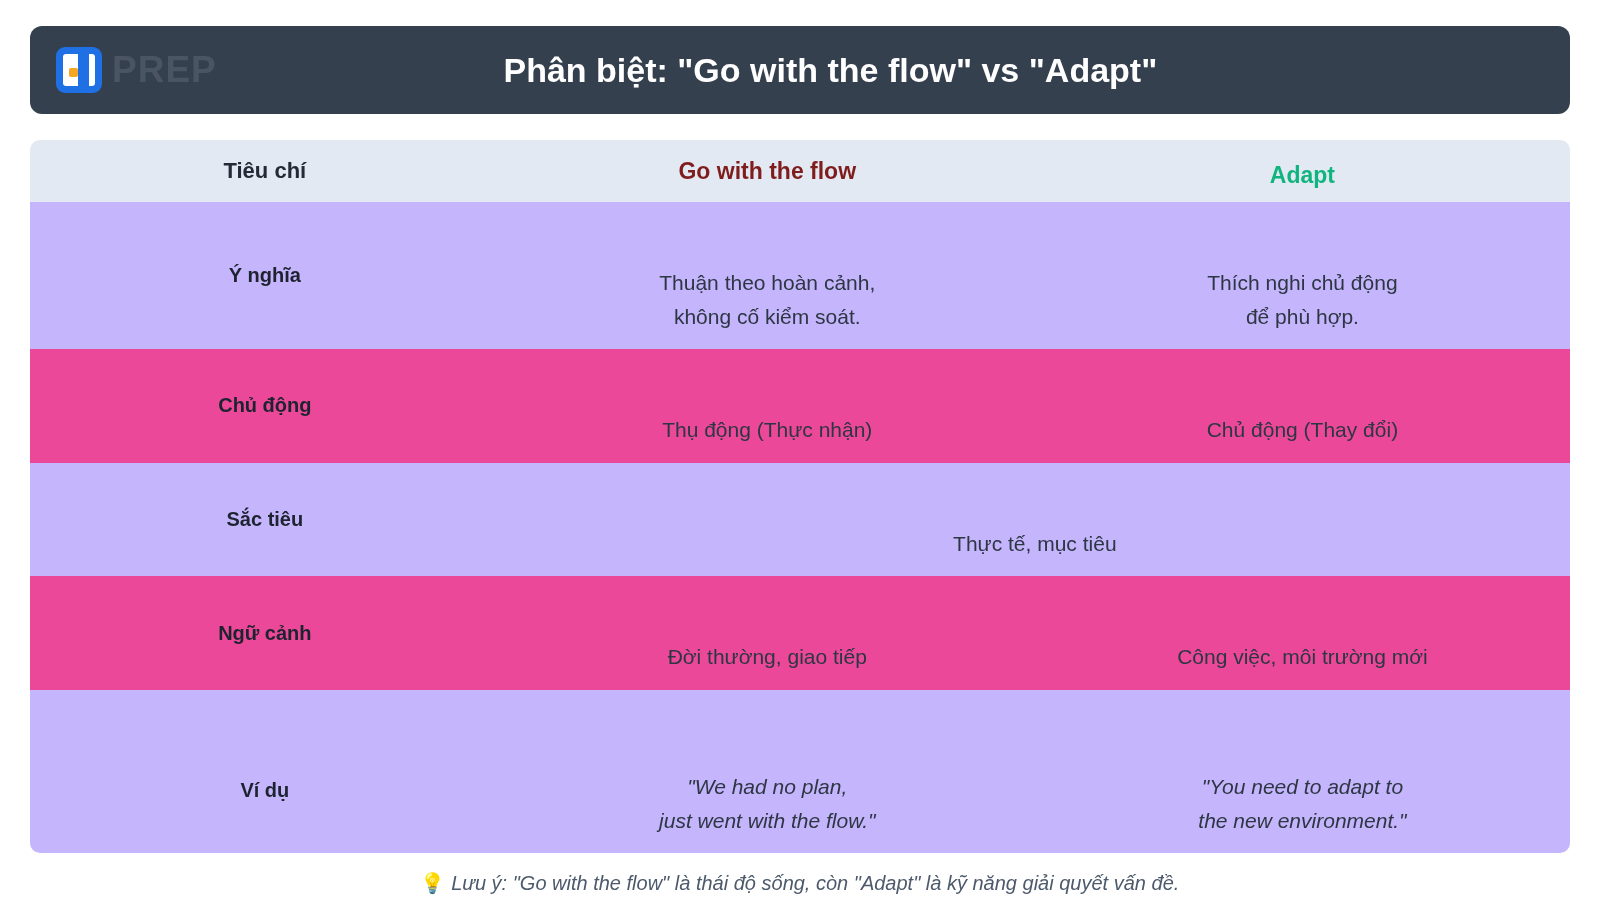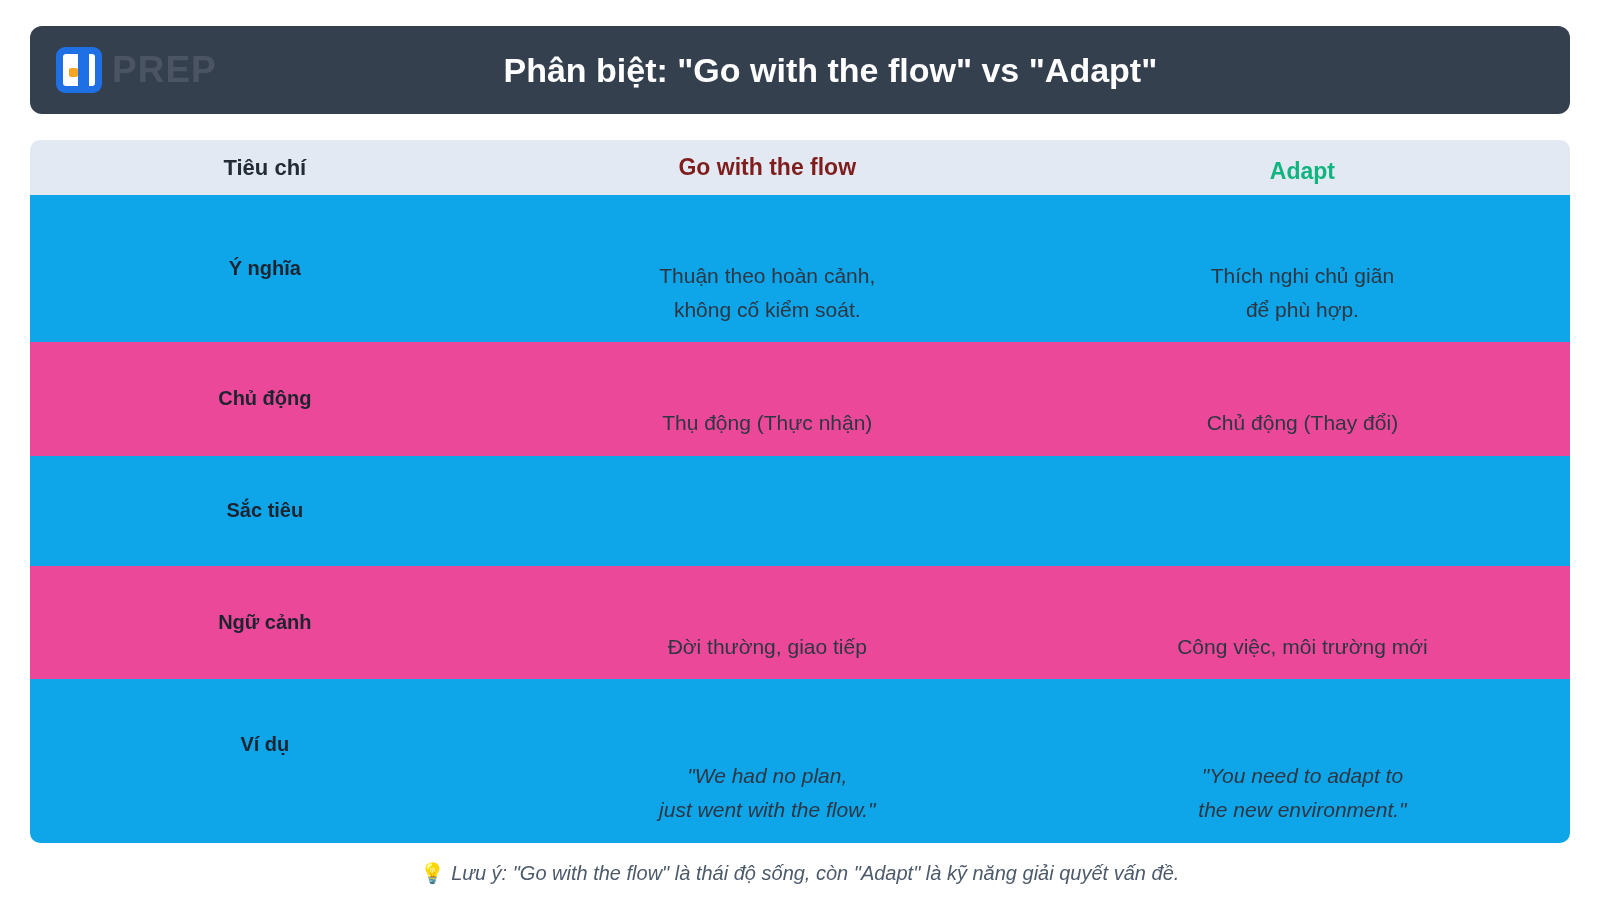--- a/index.html
+++ b/index.html
@@ -159,21 +159,21 @@
     text-align: center;
     padding: 0 12px;
   }
   .row .c2, .row .c3 {
     flex: 1 1 0;
     text-align: center;
     padding: 0 18px;
   }
   .head-row {
     background: #e2e9f2;
-    height: 55px;
+    height: 62px;
     justify-content: space-between;
   }
   .head-row .c1 {
     font-size: 22px;
     font-weight: 700;
     color: #222b36;
   }
   .head-row .c2 {
     font-size: 23px;
     font-weight: 700;
@@ -182,34 +182,34 @@
   .head-row .c3 {
     font-size: 23px;
     font-weight: 700;
     color: #0fb47e;
     margin-top: 8px;
   }
   .body-row {
     min-height: 110px;
     padding: 16px 0;
   }
-  .body-row.alt { background: #0ea5e9; }
+  .body-row.alt { background: #c4b5fd; }
   .body-row.plain { background: #ec4899; }
   .body-row .c1 {
     font-size: 20px;
     font-weight: 700;
     color: #1d2430;
   }
   .body-row .c2, .body-row .c3 {
     font-size: 21px;
     color: #2d3643;
     line-height: 1.6;
     margin-top: 48px;
   }
-  .body-row.tall { min-height: 160px; align-items: flex-start; padding-top: 32px; }
+  .body-row.tall { min-height: 160px; align-items: center; padding-top: 32px; }
   .body-row.tall .c1 { padding-top: 22px; }
   .ex { font-style: italic; }
 
   
   .footer {
     margin-top: 18px;
     text-align: center;
     font-size: 20px;
     font-style: italic;
     color: #4d5a6b;
@@ -250,32 +250,33 @@
       <div class="row head-row">
         <div class="c1">Tiêu chí</div>
         <div class="c2">Go with the flow</div>
         <div class="c3">Adapt</div>
       </div>
 
       <div class="row body-row alt">
         <div class="c1">Ý nghĩa</div>
         <div class="c2" style="white-space:pre-line">Thuận theo hoàn cảnh,
 không cố kiểm soát.</div>
-        <div class="c3" style="white-space:pre-line">Thích nghi chủ giãn
+        <div class="c3" style="white-space:pre-line">Thích nghi chủ động
 để phù hợp.</div>
       </div>
 
       <div class="row body-row plain">
         <div class="c1">Chủ động</div>
         <div class="c2" style="white-space:pre-line">Thụ động (Thực nhận)</div>
         <div class="c3" style="white-space:pre-line">Chủ động (Thay đổi)</div>
       </div>
 
       <div class="row body-row alt">
         <div class="c1">Sắc tiêu</div>
+        <div class="c3" style="white-space:pre-line">Thực tế, mục tiêu</div>
       </div>
 
       <div class="row body-row plain">
         <div class="c1">Ngữ cảnh</div>
         <div class="c2" style="white-space:pre-line">Đời thường, giao tiếp</div>
         <div class="c3" style="white-space:pre-line">Công việc, môi trường mới</div>
       </div>
 
       <div class="row body-row alt tall">
         <div class="c1">Ví dụ</div>

